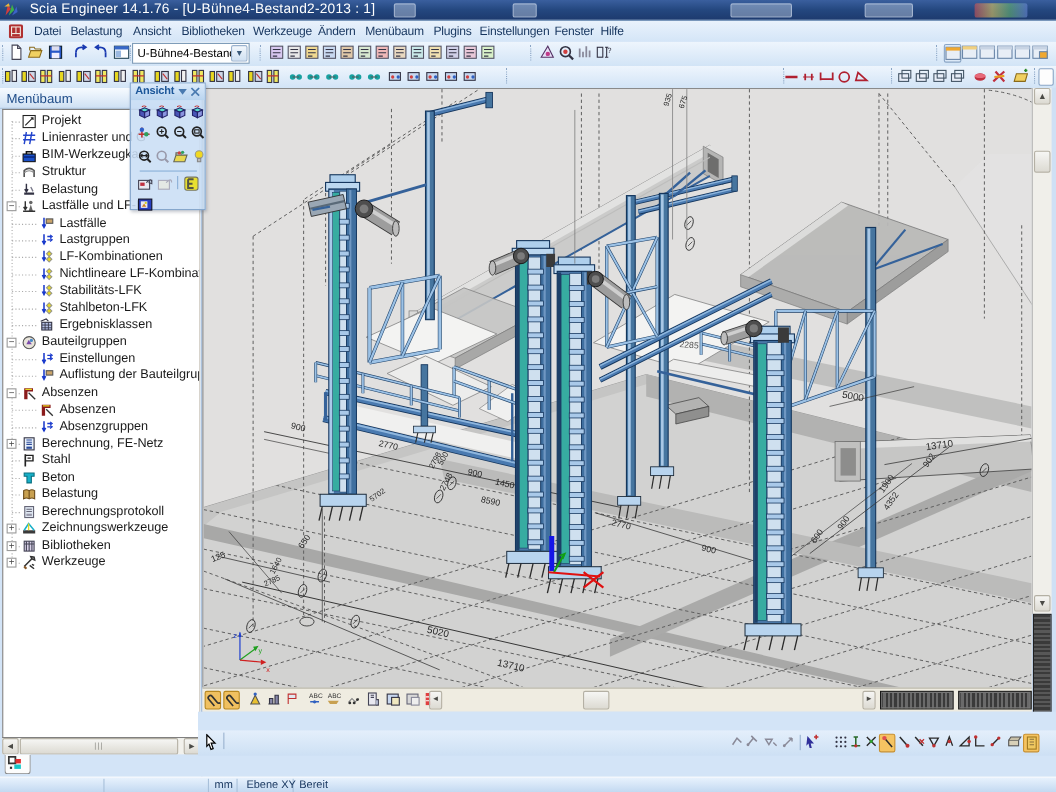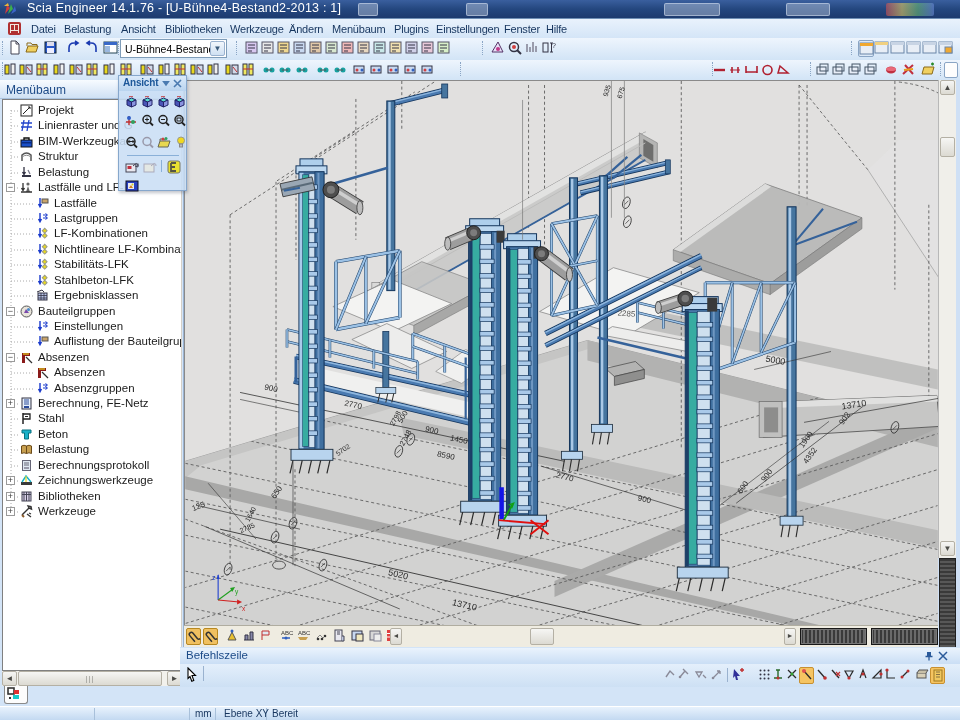--- a/index.html
+++ b/index.html
@@ -1219,30 +1219,20 @@
         <path d="M2 5.5 L13 5.5 M2 9 L13 9 M5.5 2 L5.5 13 M9 2 L9 13" stroke="#fff"></path>
       </svg></div>
   <div class="sbtn" style="left:206px;top:2px;width:12px;height:17px;font-size:7px">◄</div>
   <div class="sbtn" style="left:346px;top:2px;width:24px;height:17px"></div>
   <div class="sbtn" style="left:600px;top:2px;width:12px;height:17px;font-size:7px">►</div>
   <div class="dkblk" style="left:616px;width:67px"></div>
   <div class="dkblk" style="left:687px;width:67px"></div>
 </div>
 
 <div class="abs" id="cmdpanel">
-  <div id="cmdhead">
-    <span>Befehlszeile</span>
-    <svg style="position:absolute;right:26px;top:3px" width="10" height="10" viewBox="0 0 10 10">
-        <path d="M3 1 L7 1 L7 5 L3 5 Z" fill="#2a5a9a"></path>
-        <path d="M1.5 5.5 L8.5 5.5 M5 5.5 L5 9.5" stroke="#2a5a9a" stroke-width="1.3"></path>
-      </svg>
-    <svg style="position:absolute;right:12px;top:3px" width="10" height="10" viewBox="0 0 10 10">
-        <path d="M1 1 L9 9 M9 1 L1 9" stroke="#2a5a9a" stroke-width="1.5"></path>
-      </svg>
-  </div>
   <div id="cmdtools">
     <svg style="position:absolute;left:6px;top:3px" width="14" height="16" viewBox="0 0 14 16">
         <path d="M2 1 L9.5 8.5 L6 8.5 L7.8 13.5 L5.8 14.3 L4 9.5 L2 11.5 Z" fill="#fff" stroke="#000" stroke-width="1.1"></path>
       </svg>
     <div style="position:absolute;left:23px;top:2px;width:1px;height:15px;background:#9ab2cf"></div>
 <div class="ic" style="left:483px;top:3px;width:15px;height:17px;border:none;background:none"><svg width="15" height="15" viewBox="0 0 15 15">
           <path d="M3 10 L7 4 L11 8" stroke="#8a8a98" stroke-width="1.4" fill="none"></path>
         </svg></div>
 <div class="ic" style="left:497px;top:3px;width:15px;height:17px;border:none;background:none"><svg width="15" height="15" viewBox="0 0 15 15">
           <path d="M3 10 L8 4 M8 4 L11 7 M8 4 L6 2" stroke="#8a8a98" stroke-width="1.4" fill="none"></path>

